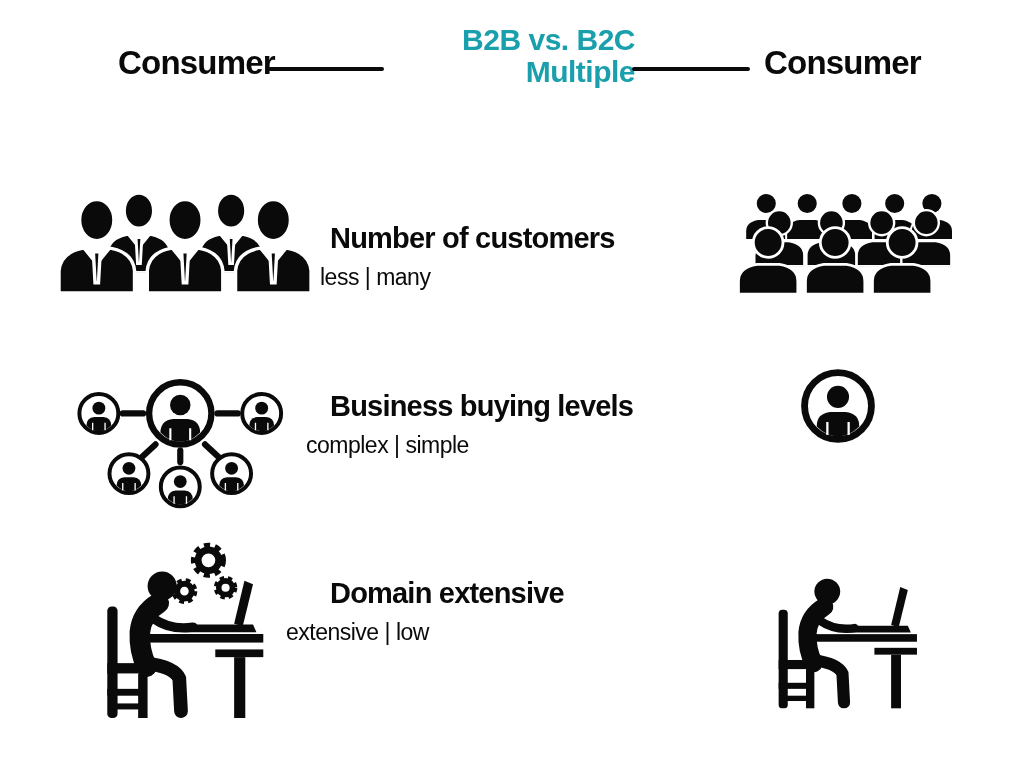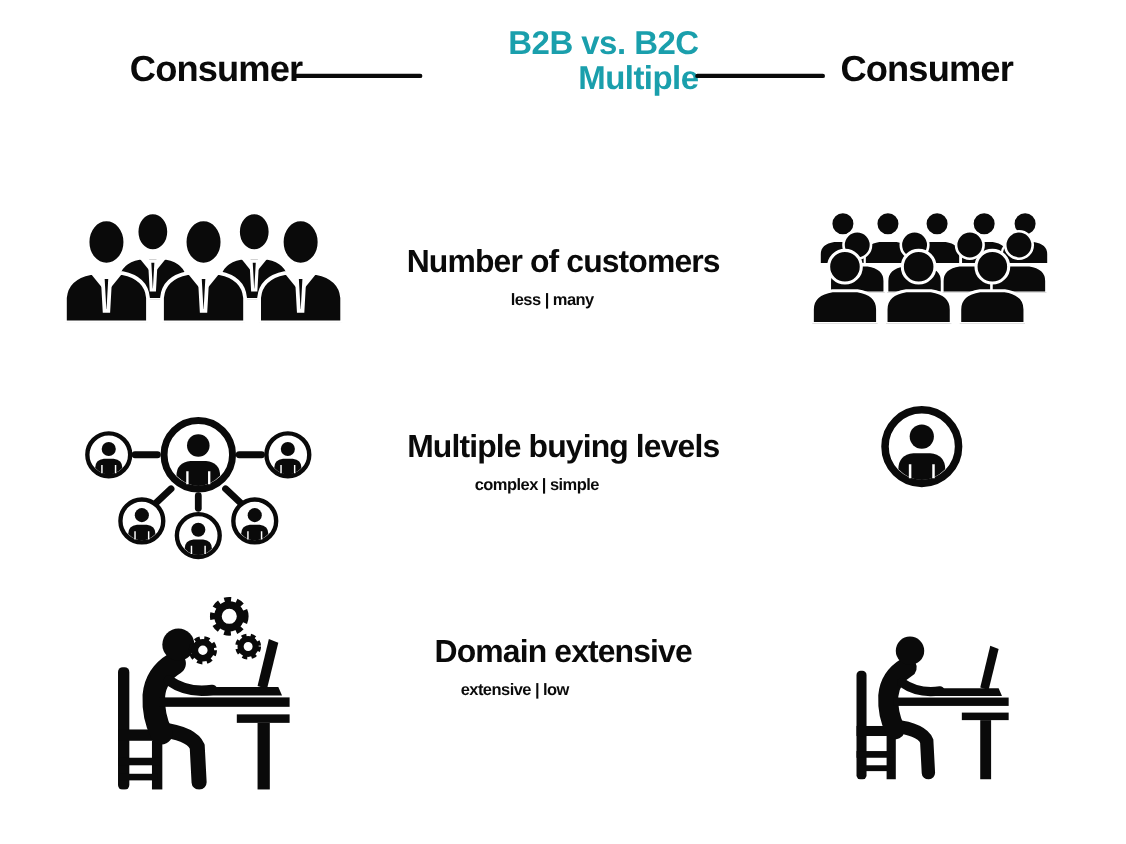--- a/index.html
+++ b/index.html
@@ -38,32 +38,32 @@
     font-size: 30px;
     line-height: 32px;
     font-weight: 700;
     letter-spacing: -0.5px;
     white-space: nowrap;
   }
 
   
   .row-text {
     width: 364px;
-    text-align: center;
+    text-align: left;
   }
   .row-title {
     font-size: 29px;
     font-weight: 700;
     letter-spacing: -0.8px;
     white-space: nowrap;
   }
   .row-sub {
     margin-top: 9px;
-    font-size: 15px;
-    font-weight: 700;
+    font-size: 23px;
+    font-weight: 400;
     letter-spacing: -0.5px;
     white-space: nowrap;
   }
   .shift-a { transform: translateX(-10px); }
   .shift-b { transform: translateX(-24px); }
   .shift-c { transform: translateX(-44px); }
 
   svg.icon { display: block; }
 </style>
 </head>
@@ -167,21 +167,21 @@
     </g>
     <use href="#circle-person" x="82" y="17" width="80" height="80"></use>
     <use href="#circle-person" x="5" y="32" width="50" height="50"></use>
     <use href="#circle-person" x="189" y="32" width="50" height="50"></use>
     <use href="#circle-person" x="39" y="100" width="50" height="50"></use>
     <use href="#circle-person" x="97" y="115" width="50" height="50"></use>
     <use href="#circle-person" x="155" y="100" width="50" height="50"></use>
   </svg>
 
   <div class="abs row-text" style="left:330px; top:390px;">
-    <div class="row-title">Multiple buying levels</div>
+    <div class="row-title">Business buying levels</div>
     <div class="row-sub shift-b">complex | simple</div>
   </div>
 
   <svg class="abs icon" style="left:800px; top:368px;" width="76" height="76" viewBox="0 0 100 100">
     <use href="#circle-person" x="0" y="0" width="100" height="100"></use>
   </svg>
 
   <svg class="abs icon" style="left:95px; top:538px;" width="172" height="180" viewBox="0 0 200 210">
     <use href="#desk-person" x="0" y="0" width="200" height="210"></use>
     <g>

